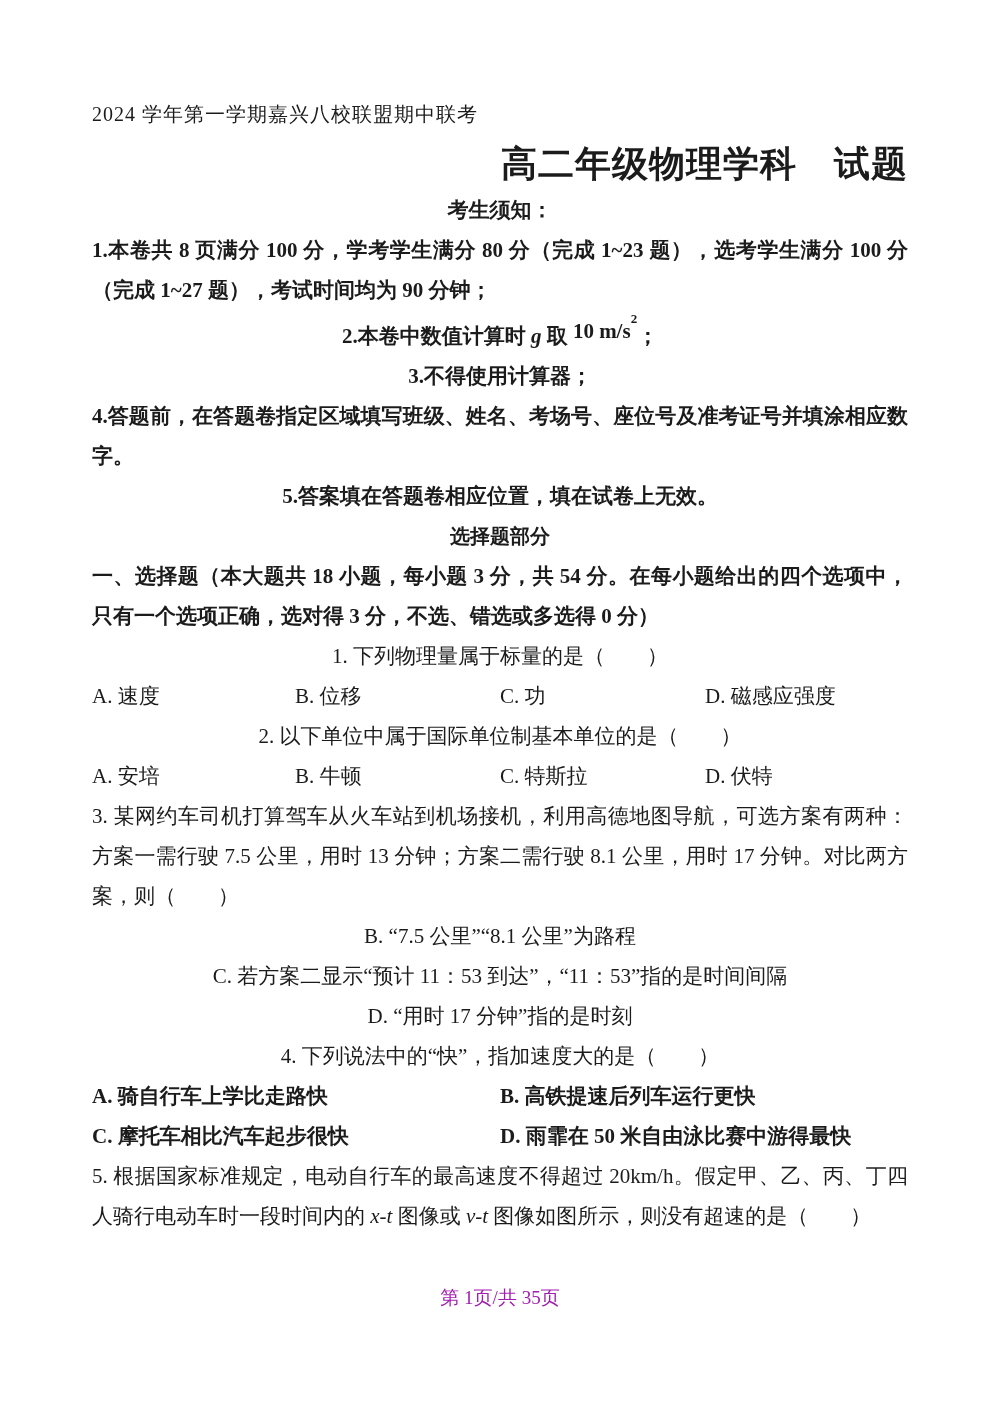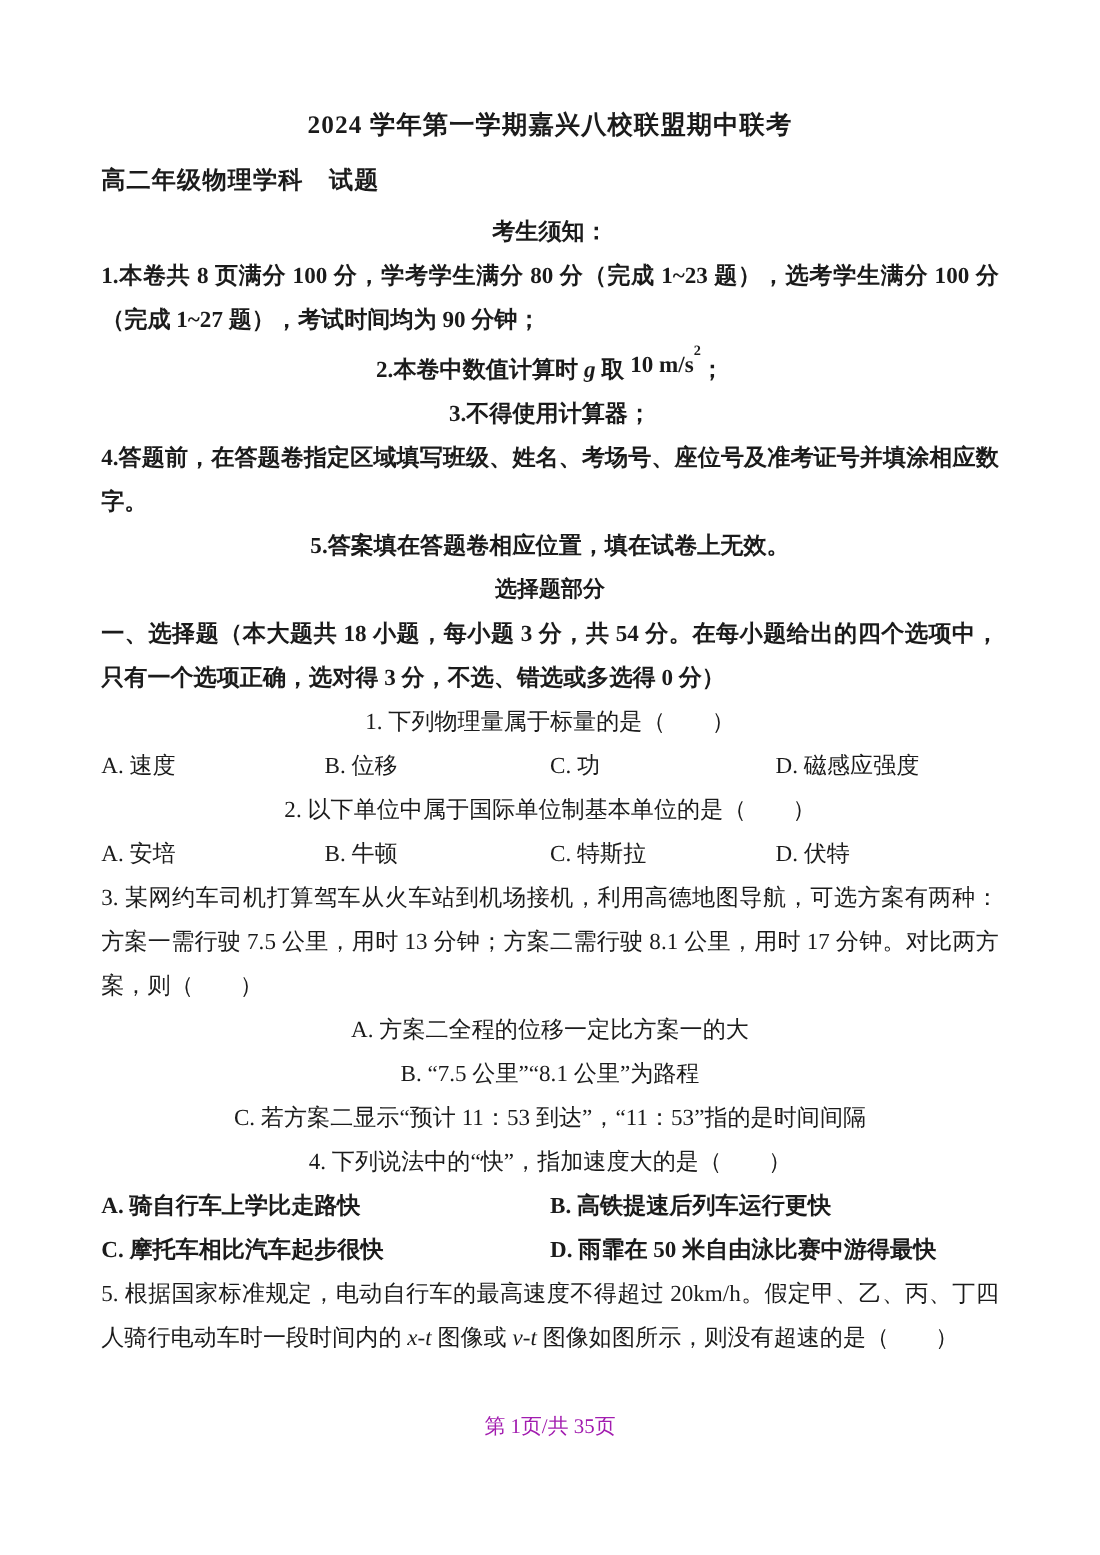--- a/index.html
+++ b/index.html
@@ -3,22 +3,22 @@
 <meta charset="utf-8">
 <style>
   html,body{margin:0;padding:0;background:#ffffff;}
   .page{
     width:1000px;height:1414px;box-sizing:border-box;
     padding:96px 92px 0 92px;position:relative;
     background:#ffffff;color:#1b1b1b;
     font-family:"Liberation Serif","DejaVu Serif",serif;
     font-size:21px;line-height:40px;
   }
-  .title1{font-size:23px;font-weight:bold;text-align:center;margin:0 0 14px 0;line-height:36px;letter-spacing:1px;}
-  .title2{font-size:22px;font-weight:bold;text-align:left;margin:12px 0 8px 0;line-height:36px;letter-spacing:1px;}
+  .title1{font-size:20px;font-weight:normal;margin:0 0 14px 0;line-height:36px;letter-spacing:1px;}
+  .title2{font-size:36px;font-weight:bold;text-align:right;margin:12px 0 8px 0;line-height:36px;letter-spacing:1px;}
   p{margin:0;text-align:center;}
   .bold{font-weight:bold;}
   .just{text-align:justify;text-justify:inter-ideograph;}
   .part-heading{font-weight:bold;text-align:center;font-size:20px;}
   .item2{margin-top:6px;}
   .formula{display:inline-block;position:relative;top:-5px;line-height:0;}
   .formula sup{font-size:13px;position:relative;top:-7px;}
   .g-sym{font-style:italic;}
   .opts4{display:grid;grid-template-columns:203px 205px 205px 1fr;}
   .opts2{display:grid;grid-template-columns:408px 1fr;font-weight:bold;}
@@ -61,23 +61,23 @@
 
   <p>2. 以下单位中属于国际单位制基本单位的是（　　）</p>
   <div class="opts4">
     <span class="opt">A. 安培</span>
     <span class="opt">B. 牛顿</span>
     <span class="opt">C. 特斯拉</span>
     <span class="opt">D. 伏特</span>
   </div>
 
   <p class="just">3. 某网约车司机打算驾车从火车站到机场接机，利用高德地图导航，可选方案有两种：方案一需行驶 7.5 公里，用时 13 分钟；方案二需行驶 8.1 公里，用时 17 分钟。对比两方案，则（　　）</p>
-  <p>A. 方案二全程的位移一定比方案一的大</p>
   <p>B. “7.5 公里”“8.1 公里”为路程</p>
   <p>C. 若方案二显示“预计 11：53 到达”，“11：53”指的是时间间隔</p>
+  <p>D. “用时 17 分钟”指的是时刻</p>
 
   <p>4. 下列说法中的“快”，指加速度大的是（　　）</p>
   <div class="opts2">
     <span class="opt">A. 骑自行车上学比走路快</span>
     <span class="opt">B. 高铁提速后列车运行更快</span>
   </div>
   <div class="opts2">
     <span class="opt">C. 摩托车相比汽车起步很快</span>
     <span class="opt">D. 雨霏在 50 米自由泳比赛中游得最快</span>
   </div>

